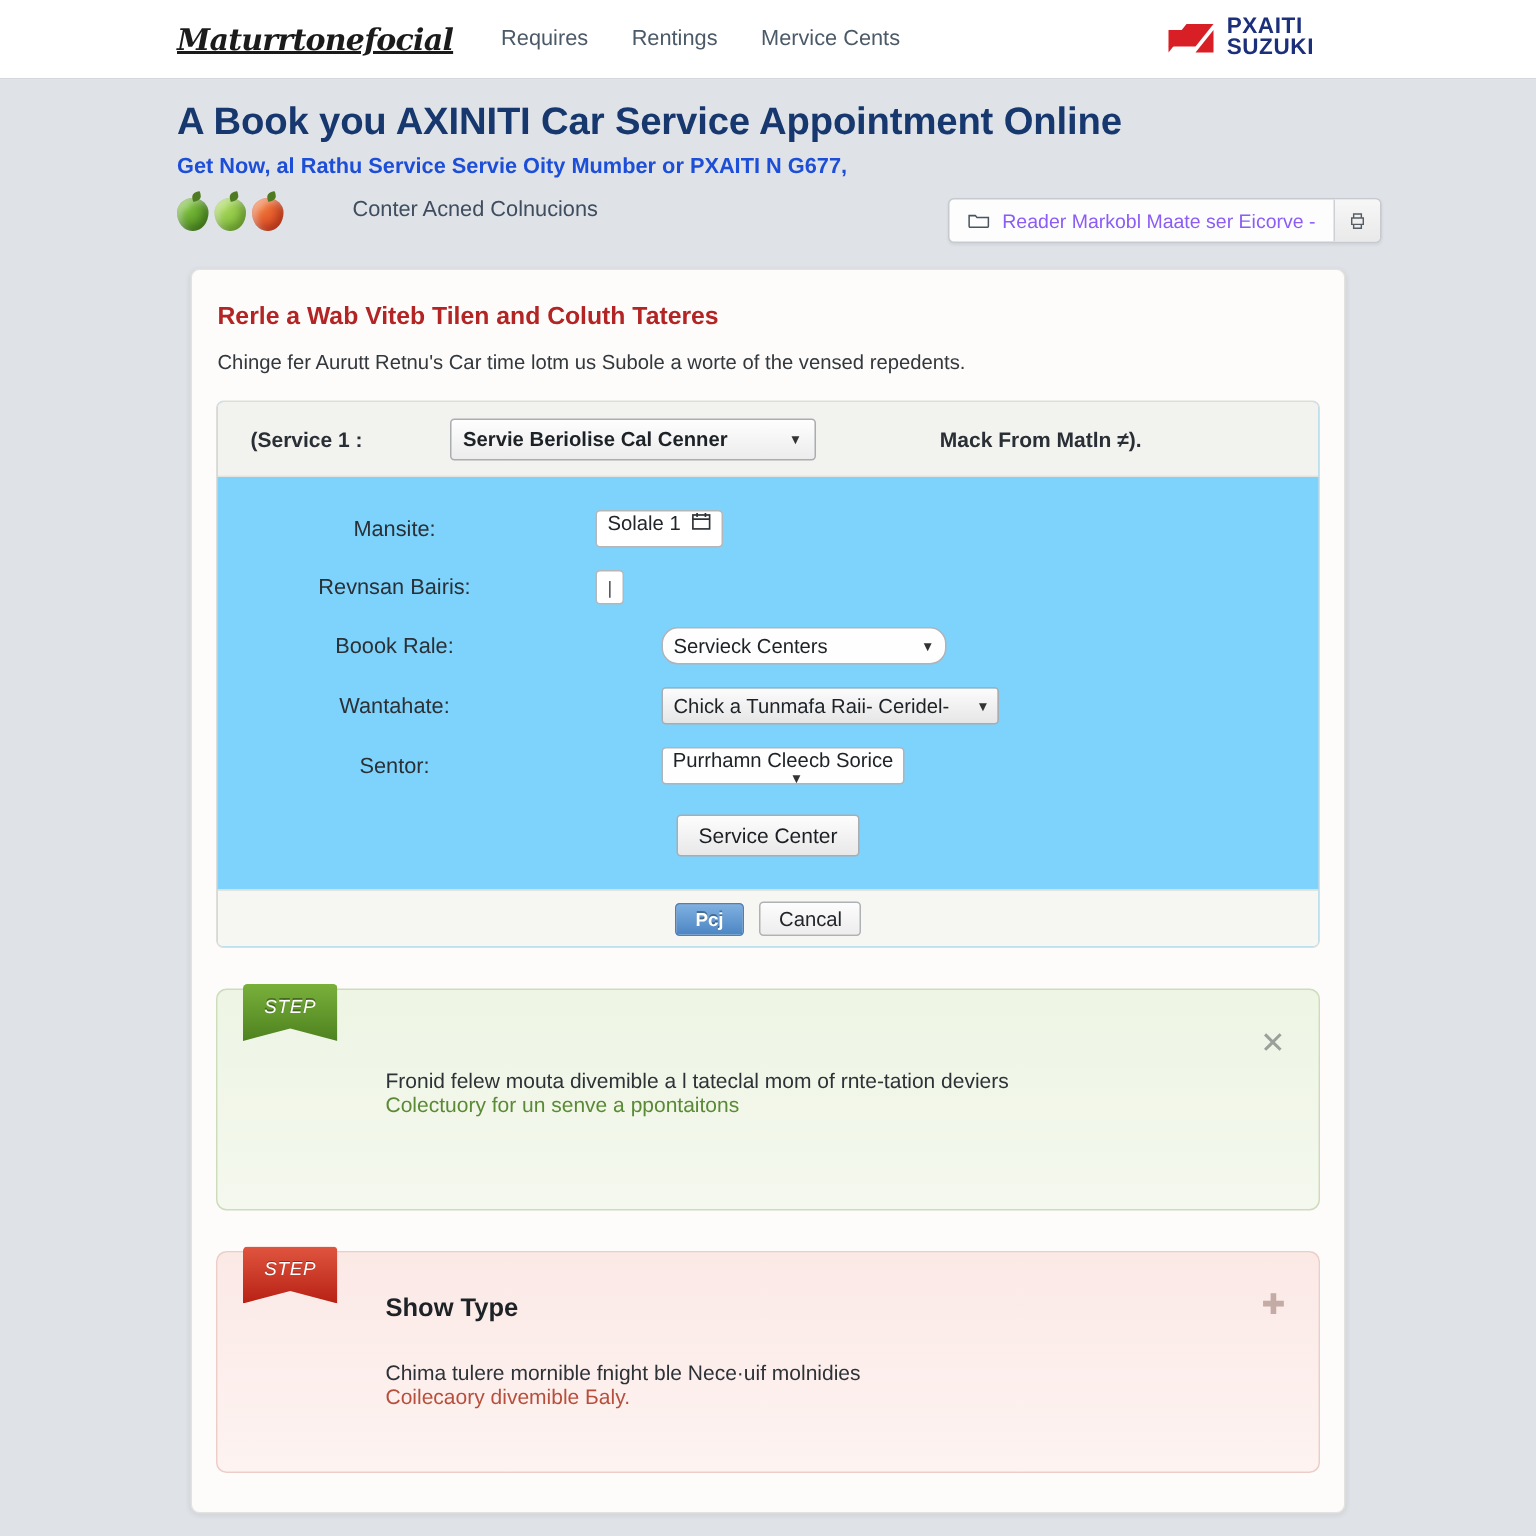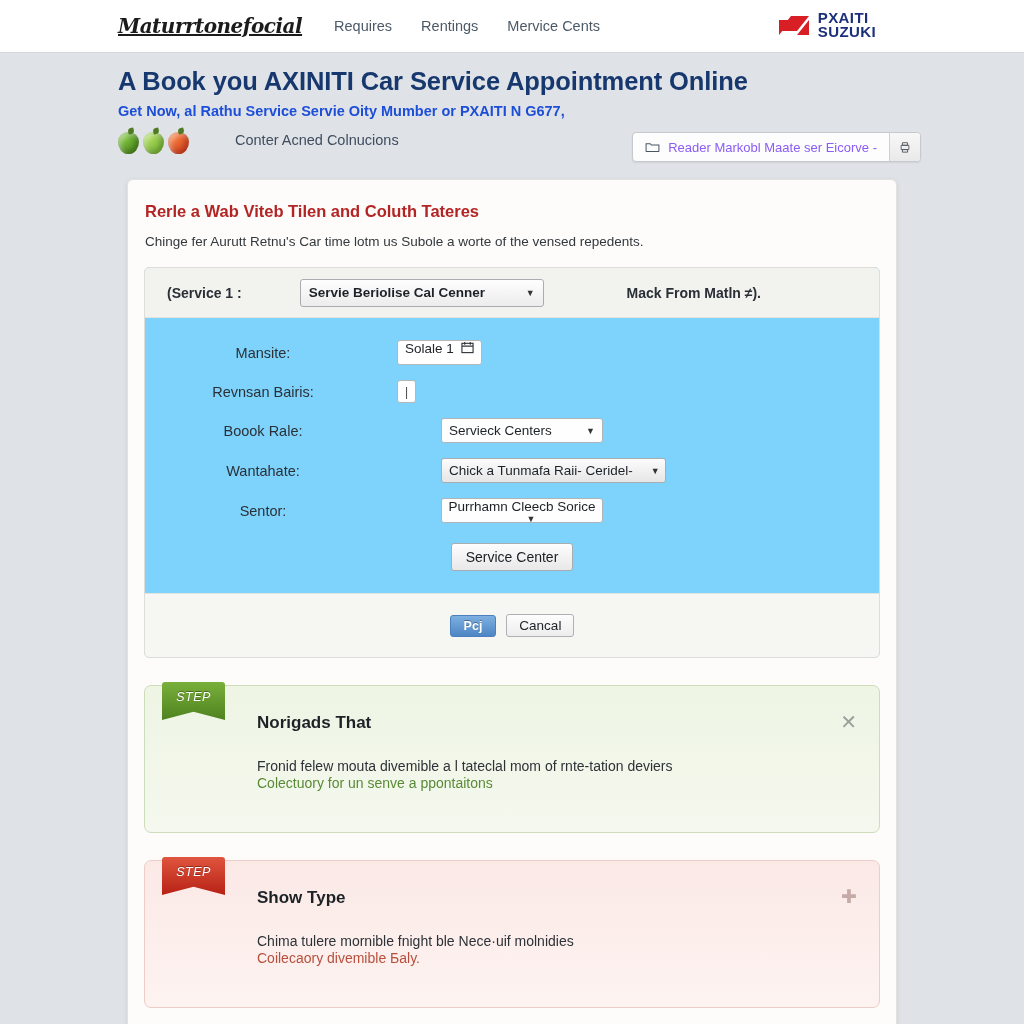--- a/index.html
+++ b/index.html
@@ -316,21 +316,21 @@
     padding: 5px 14px;
     white-space: nowrap;
   }
   .panel-foot {
     border-top: 1px solid #e3e3e0;
     background: #f6f6f3;
     display: flex;
     align-items: center;
     justify-content: center;
     gap: 10px;
-    padding: 20px 0;
+    padding: 7px 0;
   }
   .btn-primary {
     border: 1px solid #4b7fbd;
     border-radius: 3px;
     background: linear-gradient(#7eb0e0, #4d86c4);
     color: #ffffff;
     font-size: 12.5px;
     font-weight: bold;
     padding: 3px 13px;
     text-shadow: 0 -1px 0 rgba(0,0,0,.35);
@@ -518,21 +518,21 @@
         <div class="frow">
           <div class="flabel">Revnsan Bairis:</div>
           <div class="fctl">
             <span class="input-tiny">|</span>
           </div>
         </div>
 
         <div class="frow">
           <div class="flabel">Boook Rale:</div>
           <div class="fctl">
-            <span class="sel sel-plain" style="width:162px;">
+            <span class="sel sel-plain" style="width:190px;border-radius:11px;">
               <span>Servieck Centers</span>
               <span class="caret">▼</span>
             </span>
           </div>
         </div>
 
         <div class="frow">
           <div class="flabel">Wantahate:</div>
           <div class="fctl">
             <span class="sel sel-grad" style="width:225px;">
@@ -559,21 +559,20 @@
 
       <div class="panel-foot">
         <button class="btn-primary">Pcj</button>
         <button class="btn-secondary">Cancal</button>
       </div>
     </div>
 
     <div class="steppanel green">
       <div class="ribbon green">STEP</div>
       <div class="step-action">✕</div>
-      <h3 class="step-title">Norigads That</h3>
       <div class="step-body">Fronid felew mouta divemible a l tateclal mom of rnte-tation deviers</div>
       <a class="step-link green">Colectuory for un senve a ppontaitons</a>
     </div>
 
     <div class="steppanel red">
       <div class="ribbon red">STEP</div>
       <div class="step-action plus">✚</div>
       <h3 class="step-title">Show Type</h3>
       <div class="step-body">Chima tulere mornible fnight ble Nece·uif molnidies</div>
       <a class="step-link red">Coilecaory divemible Бaly.</a>

